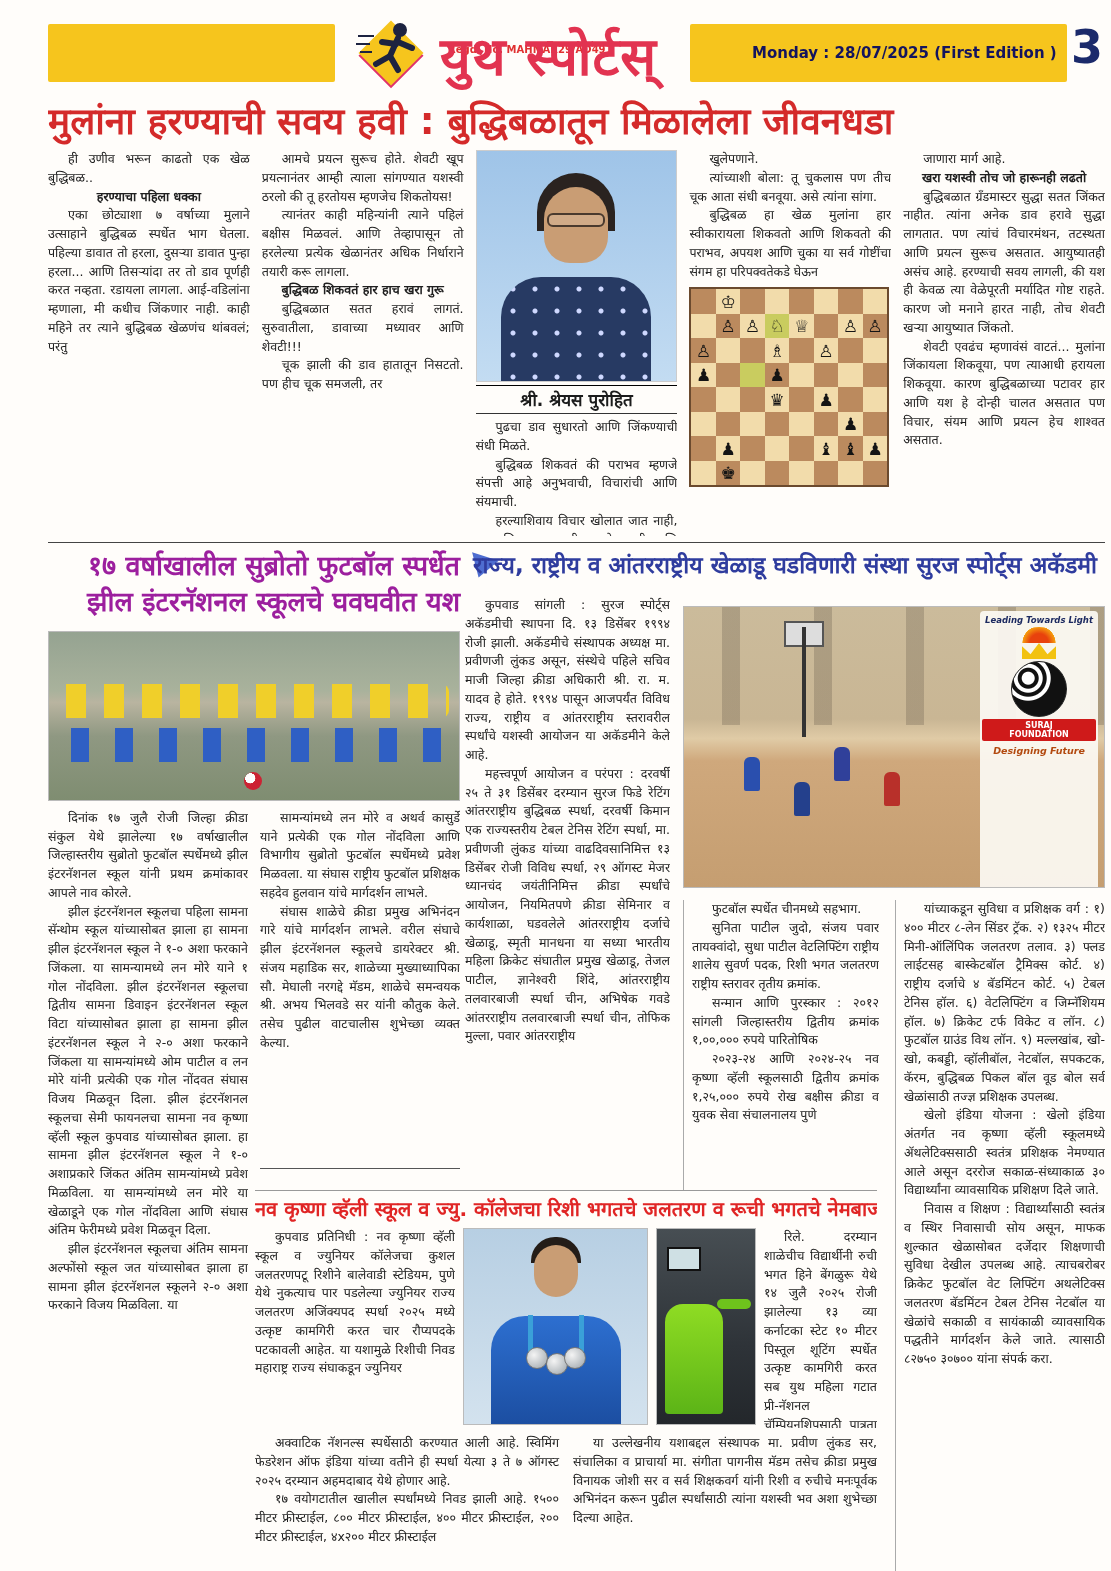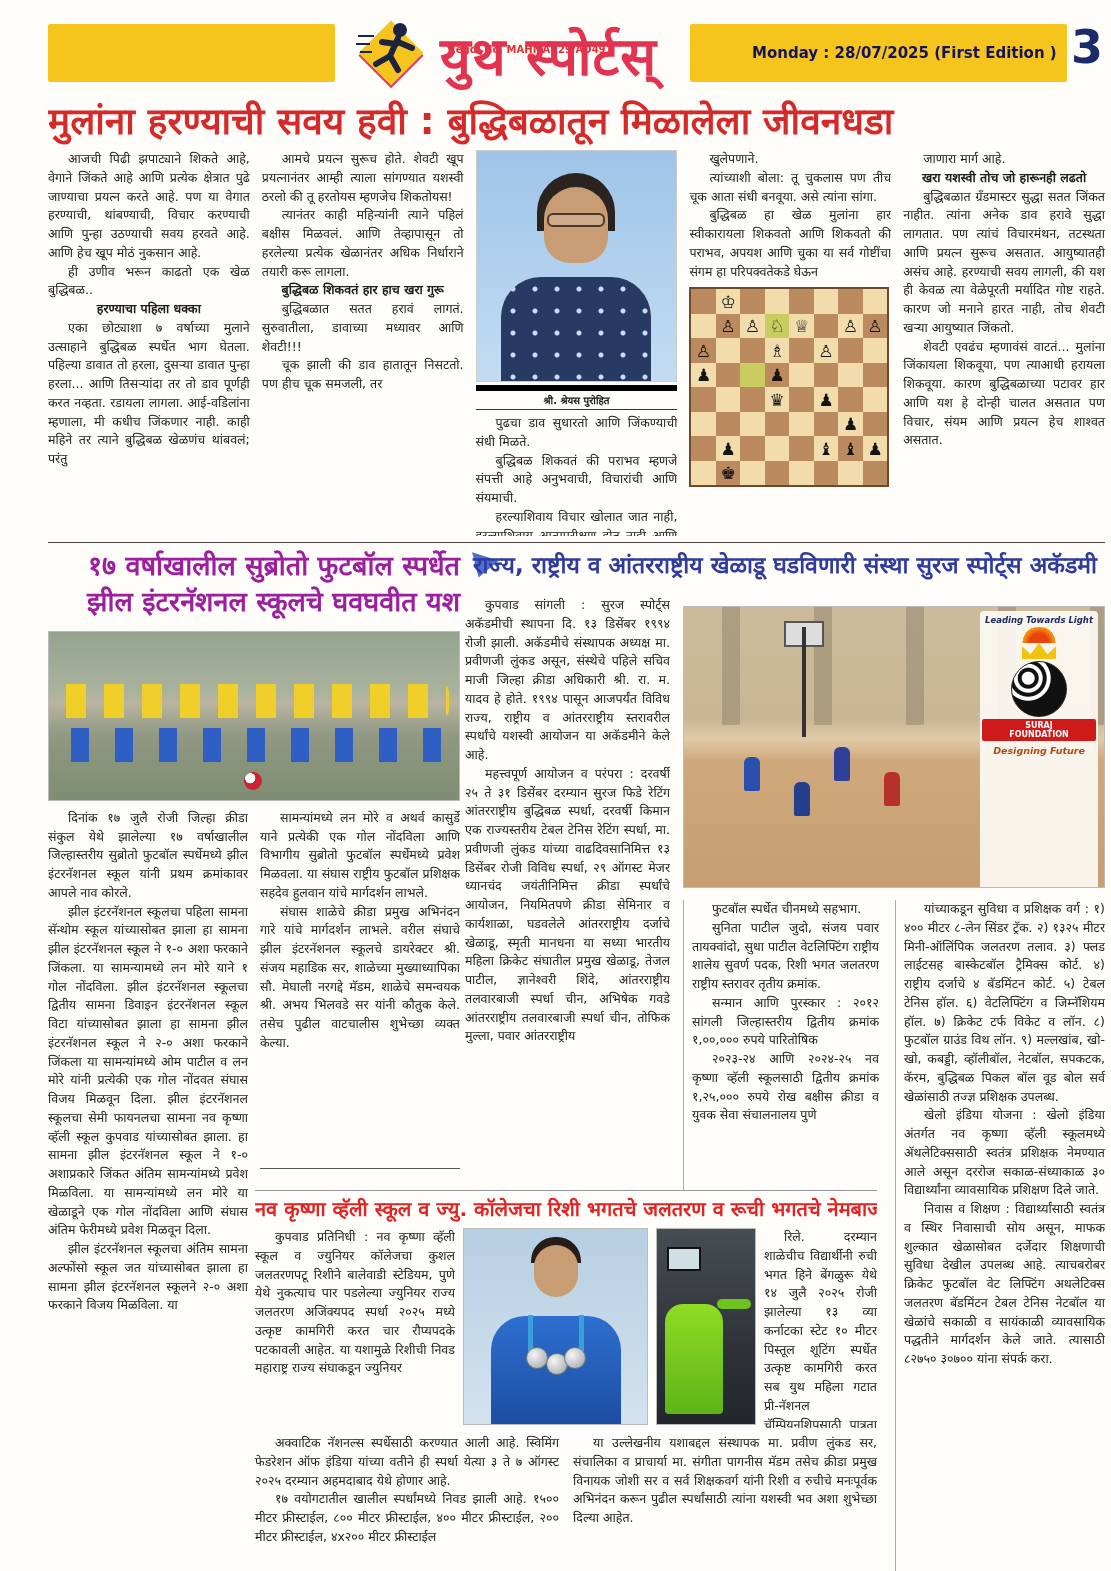--- a/index.html
+++ b/index.html
@@ -26,21 +26,21 @@
   
   .article-1 { position:absolute; left:48px; top:150px; width:1057px; height:386px; display:flex; gap:12px; }
   .article-1 .col { flex:1; overflow:hidden; }
   .para { font-size:12.5px; line-height:1.5; text-align:justify; text-indent:1.6em; color:#202020; }
   .para.subhead { font-weight:bold; text-indent:0; text-align:center; }
   .portrait-photo { position:relative; width:100%; height:232px; background:linear-gradient(#9fc4e8,#c3dcf2); overflow:hidden; border:1px solid #ccc; }
   .p-hair { position:absolute; left:50%; top:22px; transform:translateX(-50%); width:78px; height:58px; background:#2a2320; border-radius:40px 40px 0 0; }
   .p-face { position:absolute; left:50%; top:36px; transform:translateX(-50%); width:64px; height:76px; background:#c99d74; border-radius:32px 32px 26px 26px; }
   .p-glasses { position:absolute; left:50%; top:62px; transform:translateX(-50%); width:58px; height:14px; border:2px solid #4a3a2e; border-radius:6px; background:rgba(255,255,255,.15); }
   .p-shirt { position:absolute; left:50%; bottom:-6px; transform:translateX(-50%); width:150px; height:110px; background:radial-gradient(circle at 12px 12px,#cfd8ff 2px,transparent 3px) 0 0/22px 22px, #273a63; border-radius:40px 40px 0 0; }
-  .photo-caption { border-top:6px solid #000000; border-bottom:1px solid #333; text-align:center; font-weight:bold; font-size:10px; padding:2px 0; margin:3px 0 4px; }
+  .photo-caption { border-top:1px solid #000000; border-bottom:1px solid #333; text-align:center; font-weight:bold; font-size:17px; padding:2px 0; margin:3px 0 4px; }
   .chessboard { width:200px; height:200px; display:grid; grid-template-columns:repeat(8,1fr); grid-template-rows:repeat(8,1fr); border:2px solid #6b4a2e; margin-top:6px; }
   .sq { display:flex; align-items:center; justify-content:center; font-size:17px; color:#141414; }
   .sq.light { background:#f2dcab; }
   .sq.dark { background:#bb8a5e; }
   .sq.hl { background:#c9cc5f; }
   .rule { position:absolute; left:48px; width:1057px; border-top:1.5px solid #444; }
   
   .football { position:absolute; left:48px; top:548px; width:412px; }
   .headline-2 { text-align:right; font-size:27px; font-weight:bold; color:#9c1f9e; line-height:1.35; }
   .team-photo { position:relative; margin-top:10px; width:412px; height:170px; border:1px solid #bbb; overflow:hidden;
@@ -120,21 +120,20 @@
     <div class="masthead-title">युथ स्पोर्टस्</div>
     <div class="yellow-bar yb-right">
       <span class="date-line">Monday : 28/07/2025 (First Edition )</span>
     </div>
     <div class="page-number">3</div>
   </div>
 
   <div class="headline-1">मुलांना हरण्याची सवय हवी : बुद्धिबळातून मिळालेला जीवनधडा</div>
   <div class="article-1">
     <div class="col">
-        <p class="para">आजची पिढी झपाट्याने शिकते आहे, वेगाने जिंकते आहे आणि प्रत्येक क्षेत्रात पुढे जाण्याचा प्रयत्न करते आहे. पण या वेगात हरण्याची, थांबण्याची, विचार करण्याची आणि पुन्हा उठण्याची सवय हरवते आहे. आणि हेच खूप मोठं नुकसान आहे.</p>
         <p class="para">ही उणीव भरून काढतो एक खेळ बुद्धिबळ..</p>
         <p class="para subhead">हरण्याचा पहिला धक्का</p>
         <p class="para">एका छोट्याशा ७ वर्षाच्या मुलाने उत्साहाने बुद्धिबळ स्पर्धेत भाग घेतला. पहिल्या डावात तो हरला, दुसऱ्या डावात पुन्हा हरला... आणि तिसऱ्यांदा तर तो डाव पूर्णही करत नव्हता. रडायला लागला. आई-वडिलांना म्हणाला, मी कधीच जिंकणार नाही. काही महिने तर त्याने बुद्धिबळ खेळणंच थांबवलं; परंतु</p>
       </div>
     <div class="col">
         <p class="para">आमचे प्रयत्न सुरूच होते. शेवटी खूप प्रयत्नानंतर आम्ही त्याला सांगण्यात यशस्वी ठरलो की तू हरतोयस म्हणजेच शिकतोयस!</p>
         <p class="para">त्यानंतर काही महिन्यांनी त्याने पहिलं बक्षीस मिळवलं. आणि तेव्हापासून तो हरलेल्या प्रत्येक खेळानंतर अधिक निर्धाराने तयारी करू लागला.</p>
         <p class="para subhead">बुद्धिबळ शिकवतं हार हाच खरा गुरू</p>
         <p class="para">बुद्धिबळात सतत हरावं लागतं. सुरुवातीला, डावाच्या मध्यावर आणि शेवटी!!!</p>
         <p class="para">चूक झाली की डाव हातातून निसटतो. पण हीच चूक समजली, तर</p>

